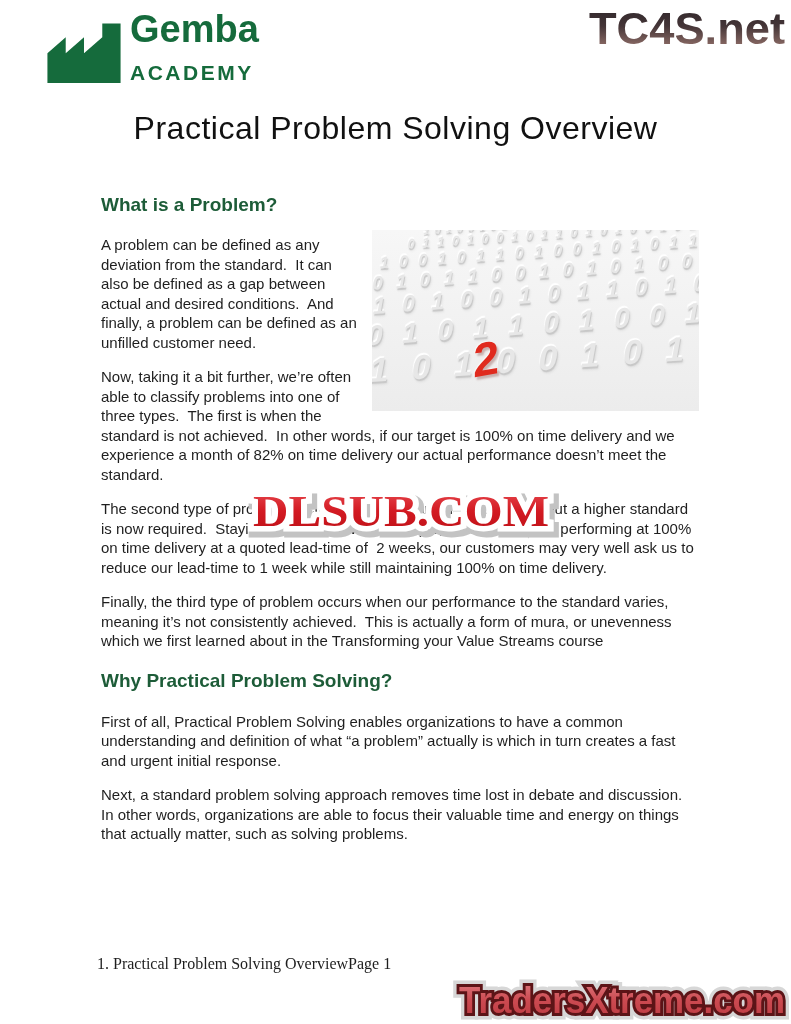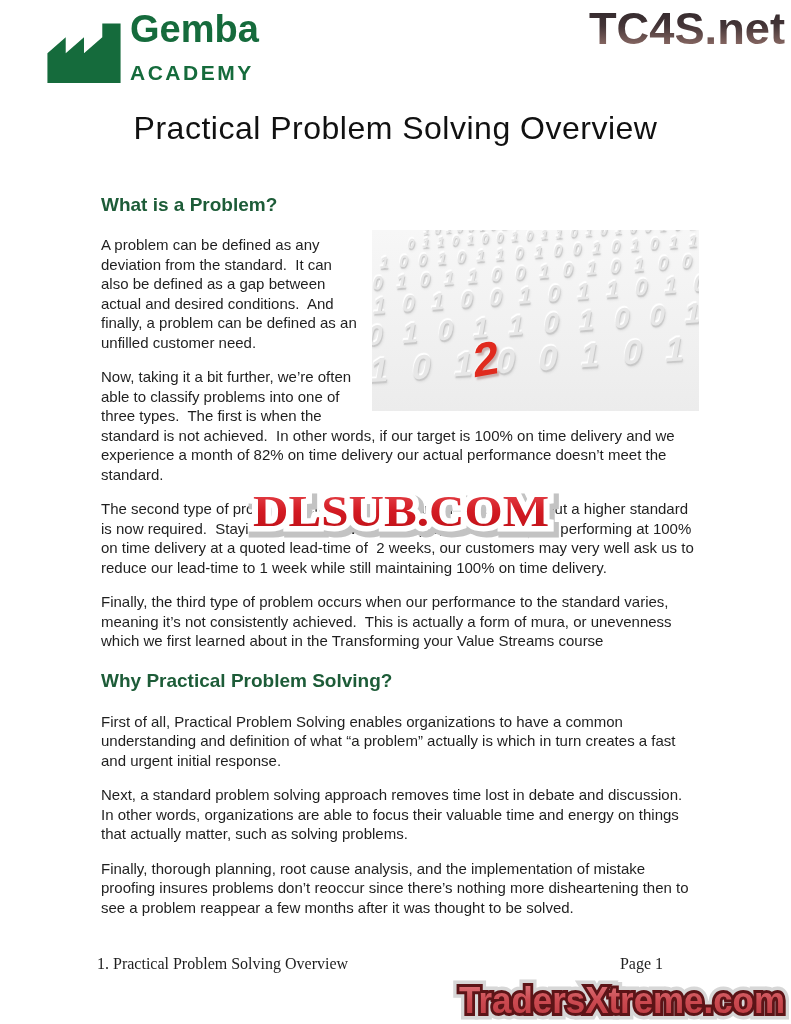--- a/index.html
+++ b/index.html
@@ -44,21 +44,21 @@
     position:absolute; left:31%; top:56%; font-size:47px; font-weight:700;
     color:#e02a1e; transform:rotate(-10deg) skewX(-10deg);
     text-shadow:2px 3px 2px rgba(130,60,55,0.35), -1px -1px 1px rgba(255,255,255,0.6);
   }
   
   .dlsub{position:absolute; left:240px; top:480px;}
   .traders{position:absolute; left:450px; top:976px;}
   
   .footer{
     position:absolute; left:97px; top:955px; width:598px; box-sizing:border-box;
-    display:flex; justify-content:space-between; padding-right:32px;
+    display:flex; justify-content:flex-start; padding-right:32px;
     font-family:"Liberation Serif",serif; font-size:16px; color:#1e1e1e;
   }
 </style>
 </head>
 <body>
 
 <div class="page">
 
   <div class="logo">
     <svg width="74" height="64" viewBox="0 0 64 56">
@@ -103,21 +103,20 @@
 
     <p>A problem can be defined as any deviation from the standard.  It can also be defined as a gap between actual and desired conditions.  And finally, a problem can be defined as an unfilled customer need.</p>
     <p>Now, taking it a bit further, we’re often able to classify problems into one of three types.  The first is when the standard is not achieved.  In other words, if our target is 100% on time delivery and we experience a month of 82% on time delivery our actual performance doesn’t meet the standard.</p>
     <p>The second type of problem occurs when the standard is achieved but a higher standard is now required.  Staying with our delivery example, if we’re currently performing at 100% on time delivery at a quoted lead-time of  2 weeks, our customers may very well ask us to reduce our lead-time to 1 week while still maintaining 100% on time delivery.</p>
     <p>Finally, the third type of problem occurs when our performance to the standard varies, meaning it’s not consistently achieved.  This is actually a form of mura, or unevenness which we first learned about in the Transforming your Value Streams course</p>
 
     <div class="sec-heading second">Why Practical Problem Solving?</div>
 
     <p>First of all, Practical Problem Solving enables organizations to have a common understanding and definition of what “a problem” actually is which in turn creates a fast and urgent initial response.</p>
     <p>Next, a standard problem solving approach removes time lost in debate and discussion.  In other words, organizations are able to focus their valuable time and energy on things that actually matter, such as solving problems.</p>
-    <p>Finally, thorough planning, root cause analysis, and the implementation of mistake proofing insures problems don’t reoccur since there’s nothing more disheartening then to see a problem reappear a few months after it was thought to be solved.</p>
   </div>
 
   <div class="dlsub">
     <svg width="322" height="62" viewBox="0 0 322 62">
       <defs>
         <linearGradient id="dlg" x1="0" y1="0" x2="0" y2="1">
           <stop offset="0" stop-color="#ea4f55"></stop>
           <stop offset="0.5" stop-color="#d31a22"></stop>
           <stop offset="1" stop-color="#bc1016"></stop>
         </linearGradient>

